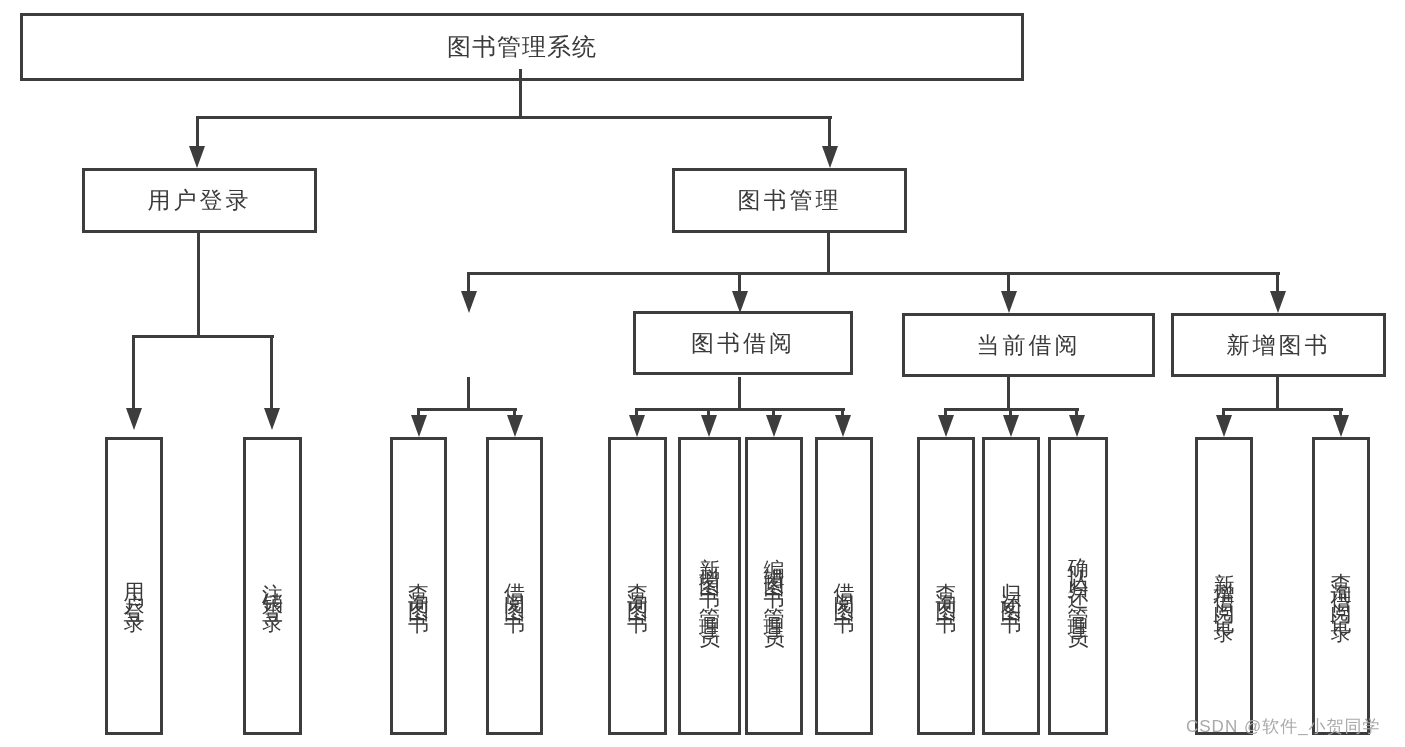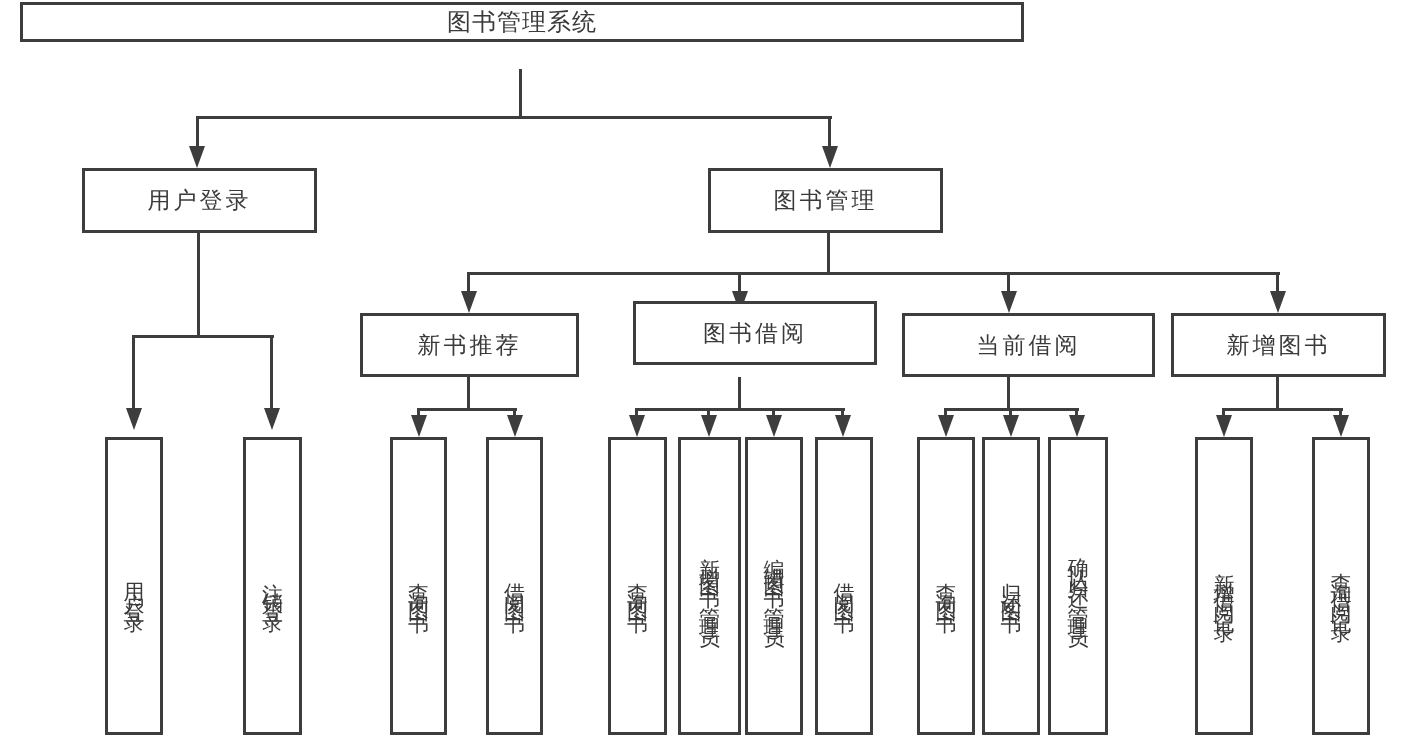--- a/index.html
+++ b/index.html
@@ -26,52 +26,51 @@
     border-left:8px solid transparent;border-right:8px solid transparent;
     border-top:22px solid #3d3d3d;
   }
   .wm{position:absolute;font-size:17px;color:#a9a9a9;letter-spacing:1px;}
 </style>
 </head>
 <body>
 
 <div class="stage">
 
-  <div class="box hbox rootbox" style="left:20px;top:2px;width:1004px;height:40px">图书管理系统</div>
+  <div class="box hbox rootbox" style="left:20px;top:13px;width:1004px;height:68px">图书管理系统</div>
 
   <div class="vline" style="left:519px;top:69px;height:47px"></div>
   <div class="hline" style="left:196px;top:116px;width:636px"></div>
   <div class="vline" style="left:196px;top:116px;height:31px"></div>
   <div class="ah" style="left:189px;top:146px"></div>
   <div class="vline" style="left:828px;top:116px;height:31px"></div>
   <div class="ah" style="left:822px;top:146px"></div>
 
   <div class="box hbox" style="left:82px;top:168px;width:235px;height:65px">用户登录</div>
-  <div class="box hbox" style="left:708px;top:168px;width:235px;height:65px">图书管理</div>
+  <div class="box hbox" style="left:672px;top:168px;width:235px;height:65px">图书管理</div>
 
   <div class="vline" style="left:197px;top:233px;height:102px"></div>
   <div class="hline" style="left:132px;top:335px;width:142px"></div>
   <div class="vline" style="left:132px;top:335px;height:74px"></div>
   <div class="ah" style="left:126px;top:408px"></div>
   <div class="vline" style="left:270px;top:335px;height:74px"></div>
   <div class="ah" style="left:264px;top:408px"></div>
 
   <div class="vline" style="left:827px;top:233px;height:39px"></div>
   <div class="hline" style="left:467px;top:272px;width:813px"></div>
   <div class="vline" style="left:467px;top:272px;height:20px"></div>
   <div class="ah" style="left:461px;top:291px"></div>
   <div class="vline" style="left:738px;top:272px;height:20px"></div>
   <div class="ah" style="left:732px;top:291px"></div>
   <div class="vline" style="left:1007px;top:272px;height:20px"></div>
   <div class="ah" style="left:1001px;top:291px"></div>
   <div class="vline" style="left:1276px;top:272px;height:20px"></div>
   <div class="ah" style="left:1270px;top:291px"></div>
 
-  <div class="box hbox" style="left:360px;top:313px;width:219px;height:64px">新书推荐</div>
-  <div class="box hbox" style="left:633px;top:301px;width:244px;height:64px">图书借阅</div>
+  <div class="box hbox" style="left:633px;top:311px;width:220px;height:64px">图书借阅</div>
   <div class="box hbox" style="left:902px;top:313px;width:253px;height:64px">当前借阅</div>
   <div class="box hbox" style="left:1171px;top:313px;width:215px;height:64px">新增图书</div>
 
   <div class="vline" style="left:467px;top:377px;height:31px"></div>
   <div class="hline" style="left:417px;top:408px;width:100px"></div>
   <div class="vline" style="left:417px;top:408px;height:8px"></div>
   <div class="ah" style="left:411px;top:415px"></div>
   <div class="vline" style="left:513px;top:408px;height:8px"></div>
   <div class="ah" style="left:507px;top:415px"></div>
 
@@ -113,14 +112,15 @@
   <div class="box vbox" style="left:745px;top:437px;width:58px;height:298px">编辑图书（管理员）</div>
   <div class="box vbox" style="left:815px;top:437px;width:58px;height:298px">借阅图书</div>
 
   <div class="box vbox" style="left:917px;top:437px;width:58px;height:298px">查询图书</div>
   <div class="box vbox" style="left:982px;top:437px;width:58px;height:298px">归还图书</div>
   <div class="box vbox" style="left:1048px;top:437px;width:60px;height:298px">确认归还（管理员）</div>
 
   <div class="box vbox" style="left:1195px;top:437px;width:58px;height:298px">新增借阅记录</div>
   <div class="box vbox" style="left:1312px;top:437px;width:58px;height:298px">查询借阅记录</div>
 
+  <div class="wm" style="left:1186px;top:715px">CSDN @软件_小贺同学</div>
 
 </div>
 
 </body></html>

